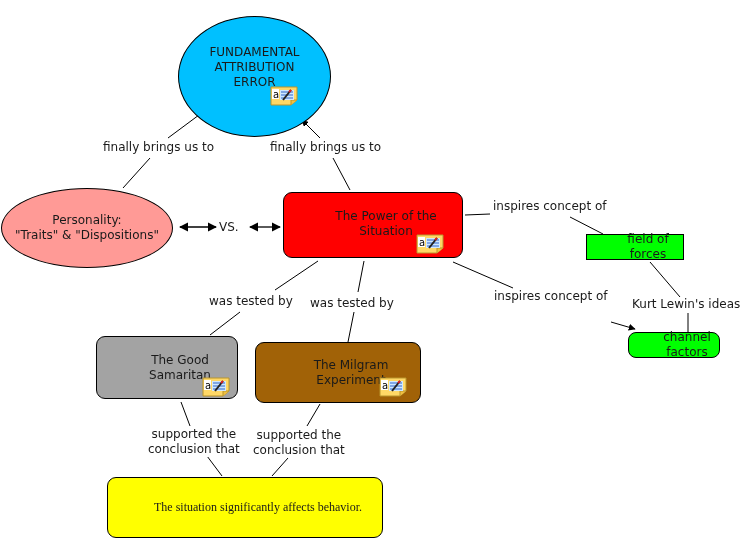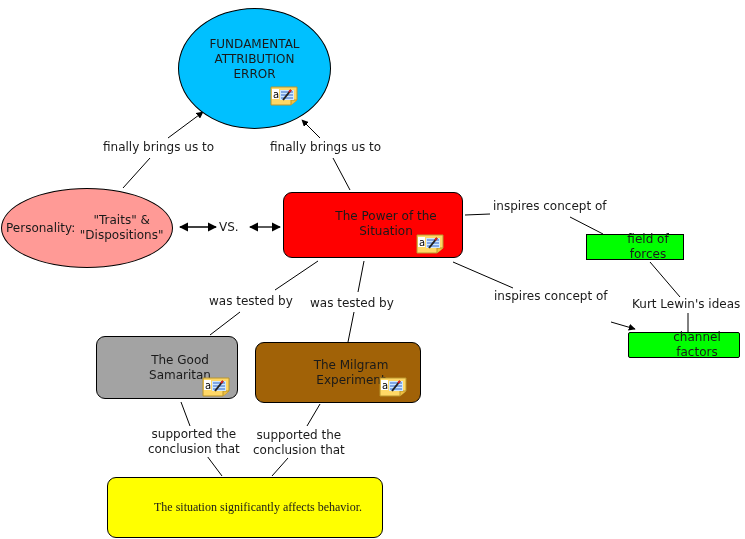--- a/index.html
+++ b/index.html
@@ -47,27 +47,27 @@
   <line x1="240" y1="312" x2="210" y2="335" stroke="#000" stroke-width="1"></line>
   <line x1="364" y1="261" x2="358" y2="292" stroke="#000" stroke-width="1"></line>
   <line x1="354" y1="312" x2="348" y2="342" stroke="#000" stroke-width="1"></line>
 
   <line x1="181" y1="402" x2="190" y2="426" stroke="#000" stroke-width="1"></line>
   <line x1="207" y1="456" x2="222" y2="476" stroke="#000" stroke-width="1"></line>
   <line x1="320" y1="404" x2="307" y2="426" stroke="#000" stroke-width="1"></line>
   <line x1="288" y1="458" x2="272" y2="476" stroke="#000" stroke-width="1"></line>
 </svg>
 
-<div class="node ellipse" style="left:178px;top:8px;width:153px;height:121px;background:#00c0ff;flex-direction:column;padding-bottom:18px;">
+<div class="node ellipse" style="left:178px;top:16px;width:153px;height:121px;background:#00c0ff;flex-direction:column;padding-bottom:18px;">
   <div>FUNDAMENTAL</div>
   <div>ATTRIBUTION</div>
   <div>ERROR</div>
 </div>
 
-<div class="node ellipse" style="left:1px;top:188px;width:172px;height:80px;background:#ff9a96;flex-direction:row;">
+<div class="node ellipse" style="left:1px;top:188px;width:172px;height:80px;background:#ff9a96;flex-direction:column;">
   <div>Personality:</div>
   <div>"Traits" &amp; "Dispositions"</div>
 </div>
 
 <div class="label" style="left:219px;top:220px;padding:0;">VS.</div>
 
 <div class="node rounded" style="left:283px;top:192px;width:180px;height:66px;background:#ff0000;padding-bottom:2px;">
   <span>The Power of the Situation</span>
 </div>
 
@@ -80,21 +80,21 @@
 </div>
 
 <div class="node rounded" style="left:107px;top:477px;width:276px;height:61px;background:#ffff00;font-family:Liberation Serif, serif;">
   <span>The situation significantly affects behavior.</span>
 </div>
 
 <div class="node rounded" style="left:586px;top:234px;width:98px;height:26px;background:#00ff00;border-radius:0;">
   <span>field of forces</span>
 </div>
 
-<div class="node rounded" style="left:628px;top:332px;width:112px;height:26px;background:#00ff00;border-radius:2px;">
+<div class="node rounded" style="left:628px;top:332px;width:92px;height:26px;background:#00ff00;border-radius:8px;">
   <span>channel factors</span>
 </div>
 
 <div class="label" style="left:101px;top:140px;">finally brings us to</div>
 <div class="label" style="left:268px;top:140px;">finally brings us to</div>
 <div class="label" style="left:491px;top:199px;">inspires concept of</div>
 <div class="label" style="left:492px;top:289px;">inspires concept of</div>
 <div class="label" style="left:630px;top:297px;">Kurt Lewin's ideas</div>
 <div class="label" style="left:207px;top:294px;">was tested by</div>
 <div class="label" style="left:308px;top:296px;">was tested by</div>

